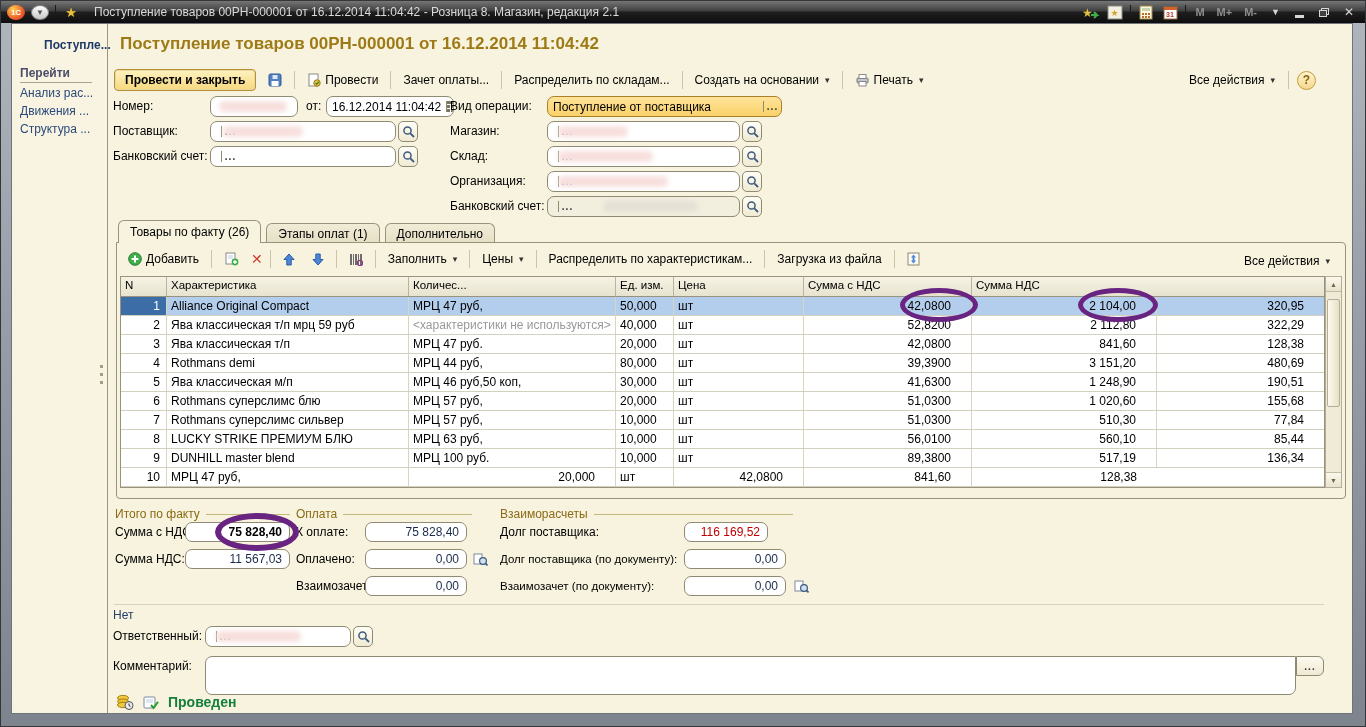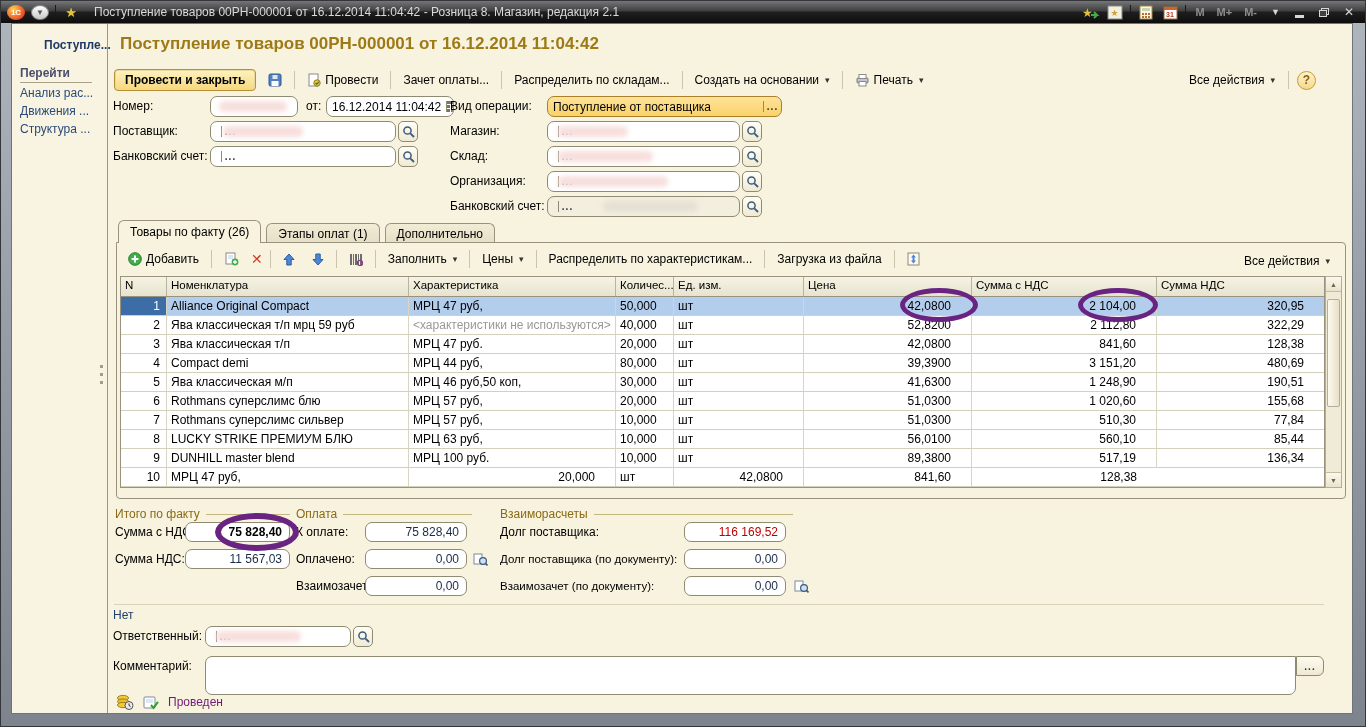--- a/index.html
+++ b/index.html
@@ -98,21 +98,21 @@
   .tfld.red { color:#c00000; }
   .mini-ico { position:absolute; width:17px; height:17px; display:flex; align-items:center; justify-content:center; cursor:pointer; }
 
   .hrline { position:absolute; left:102px; right:28px; top:580px; height:1px; background:#d8d2b8; }
   .no-link { position:absolute; left:101px; top:584px; color:#23406e; cursor:pointer; }
 
   .comment-box { position:absolute; left:193px; top:632px; width:1091px; height:39px; background:#fff; border:1px solid #8f8a72; border-radius:7px 0 7px 7px; }
   .comment-dots { position:absolute; left:1284px; top:632px; width:28px; height:20px; border:1px solid #8f8a72; border-radius:0 6px 6px 0; background:linear-gradient(#fdfbf0,#efe9d2); display:flex; align-items:center; justify-content:center; font-size:10px; font-weight:bold; letter-spacing:1px; color:#333; cursor:pointer; }
 
   .statusbar { position:absolute; left:104px; top:670px; display:flex; align-items:center; gap:9px; }
-  .status-txt { color:#701a75; font-size:12px; }
+  .status-txt { color:#15803d; font-size:14px;font-weight:bold; }
 
   
   .ellipse { position:absolute; border:5px solid #692482; border-radius:50%; pointer-events:none; z-index:60; }
 
   .icon { display:inline-flex; align-items:center; justify-content:center; }
   .red-x { color:#cf3a2b; font-weight:bold; font-size:14px; line-height:12px; cursor:pointer; }
 </style>
 </head>
 <body>
 
@@ -433,21 +433,20 @@
           </span>
       </div>
       <span class="panel-actions tbtn">
           <span>Все действия</span>
           <span class="dd">▾</span>
         </span>
 
       <div class="tbl">
         <div class="thead">
           <span class="th">N</span>
-          <span class="th">Номенклатура</span>
           <span class="th">Характеристика</span>
           <span class="th">Количес...</span>
           <span class="th">Ед. изм.</span>
           <span class="th">Цена</span>
           <span class="th">Сумма с НДС</span>
           <span class="th">Сумма НДС</span>
         </div>
         <div class="tbody">
 
             <div class="trow selected">
@@ -478,21 +477,21 @@
               <span class="td c-char">МРЦ 47 руб.</span>
               <span class="td num">20,000</span>
               <span class="td">шт</span>
               <span class="td num">42,0800</span>
               <span class="td num">841,60</span>
               <span class="td num">128,38</span>
             </div>
 
             <div class="trow">
               <span class="td c-num">4</span>
-              <span class="td c-name">Compact demi</span>
+              <span class="td c-name">Rothmans demi</span>
               <span class="td c-char">МРЦ 44 руб,</span>
               <span class="td num">80,000</span>
               <span class="td">шт</span>
               <span class="td num">39,3900</span>
               <span class="td num">3 151,20</span>
               <span class="td num">480,69</span>
             </div>
 
             <div class="trow">
               <span class="td c-num">5</span>
@@ -593,21 +592,21 @@
         </svg>
       </span>
     <div class="lbl" style="left:284px; top:552px;">Взаимозачет:</div>
     <div class="tfld" style="left:353px; top:552px; width:102px;">0,00</div>
 
     <div class="grp" style="left:488px; top:483px; width:293px;">
         <span>Взаиморасчеты</span>
         <span class="line"></span>
       </div>
     <div class="lbl" style="left:488px; top:498px;">Долг поставщика:</div>
-    <div class="tfld red" style="left:672px; top:498px; width:102px;border-radius:7px;">116 169,52</div>
+    <div class="tfld red" style="left:672px; top:498px; width:84px;border-radius:7px;">116 169,52</div>
     <div class="lbl" style="left:488px; top:525px; font-size:11.5px;">Долг поставщика (по документу):</div>
     <div class="tfld" style="left:672px; top:525px; width:102px;">0,00</div>
     <div class="lbl" style="left:488px; top:552px; font-size:11.5px;">Взаимозачет (по документу):</div>
     <div class="tfld" style="left:672px; top:552px; width:102px;">0,00</div>
     <span class="mini-ico" style="left:781px; top:554px;">
         <svg width="15" height="15">
           <rect x="1" y="2" width="8" height="10" fill="#fff" stroke="#7a8aa0"></rect>
           <circle cx="10" cy="9" r="3.4" fill="#cfe0f0" stroke="#3c5a7e" stroke-width="1.2"></circle>
           <line x1="12.4" y1="11.4" x2="14.5" y2="13.5" stroke="#3c5a7e" stroke-width="1.6"></line>
         </svg>

